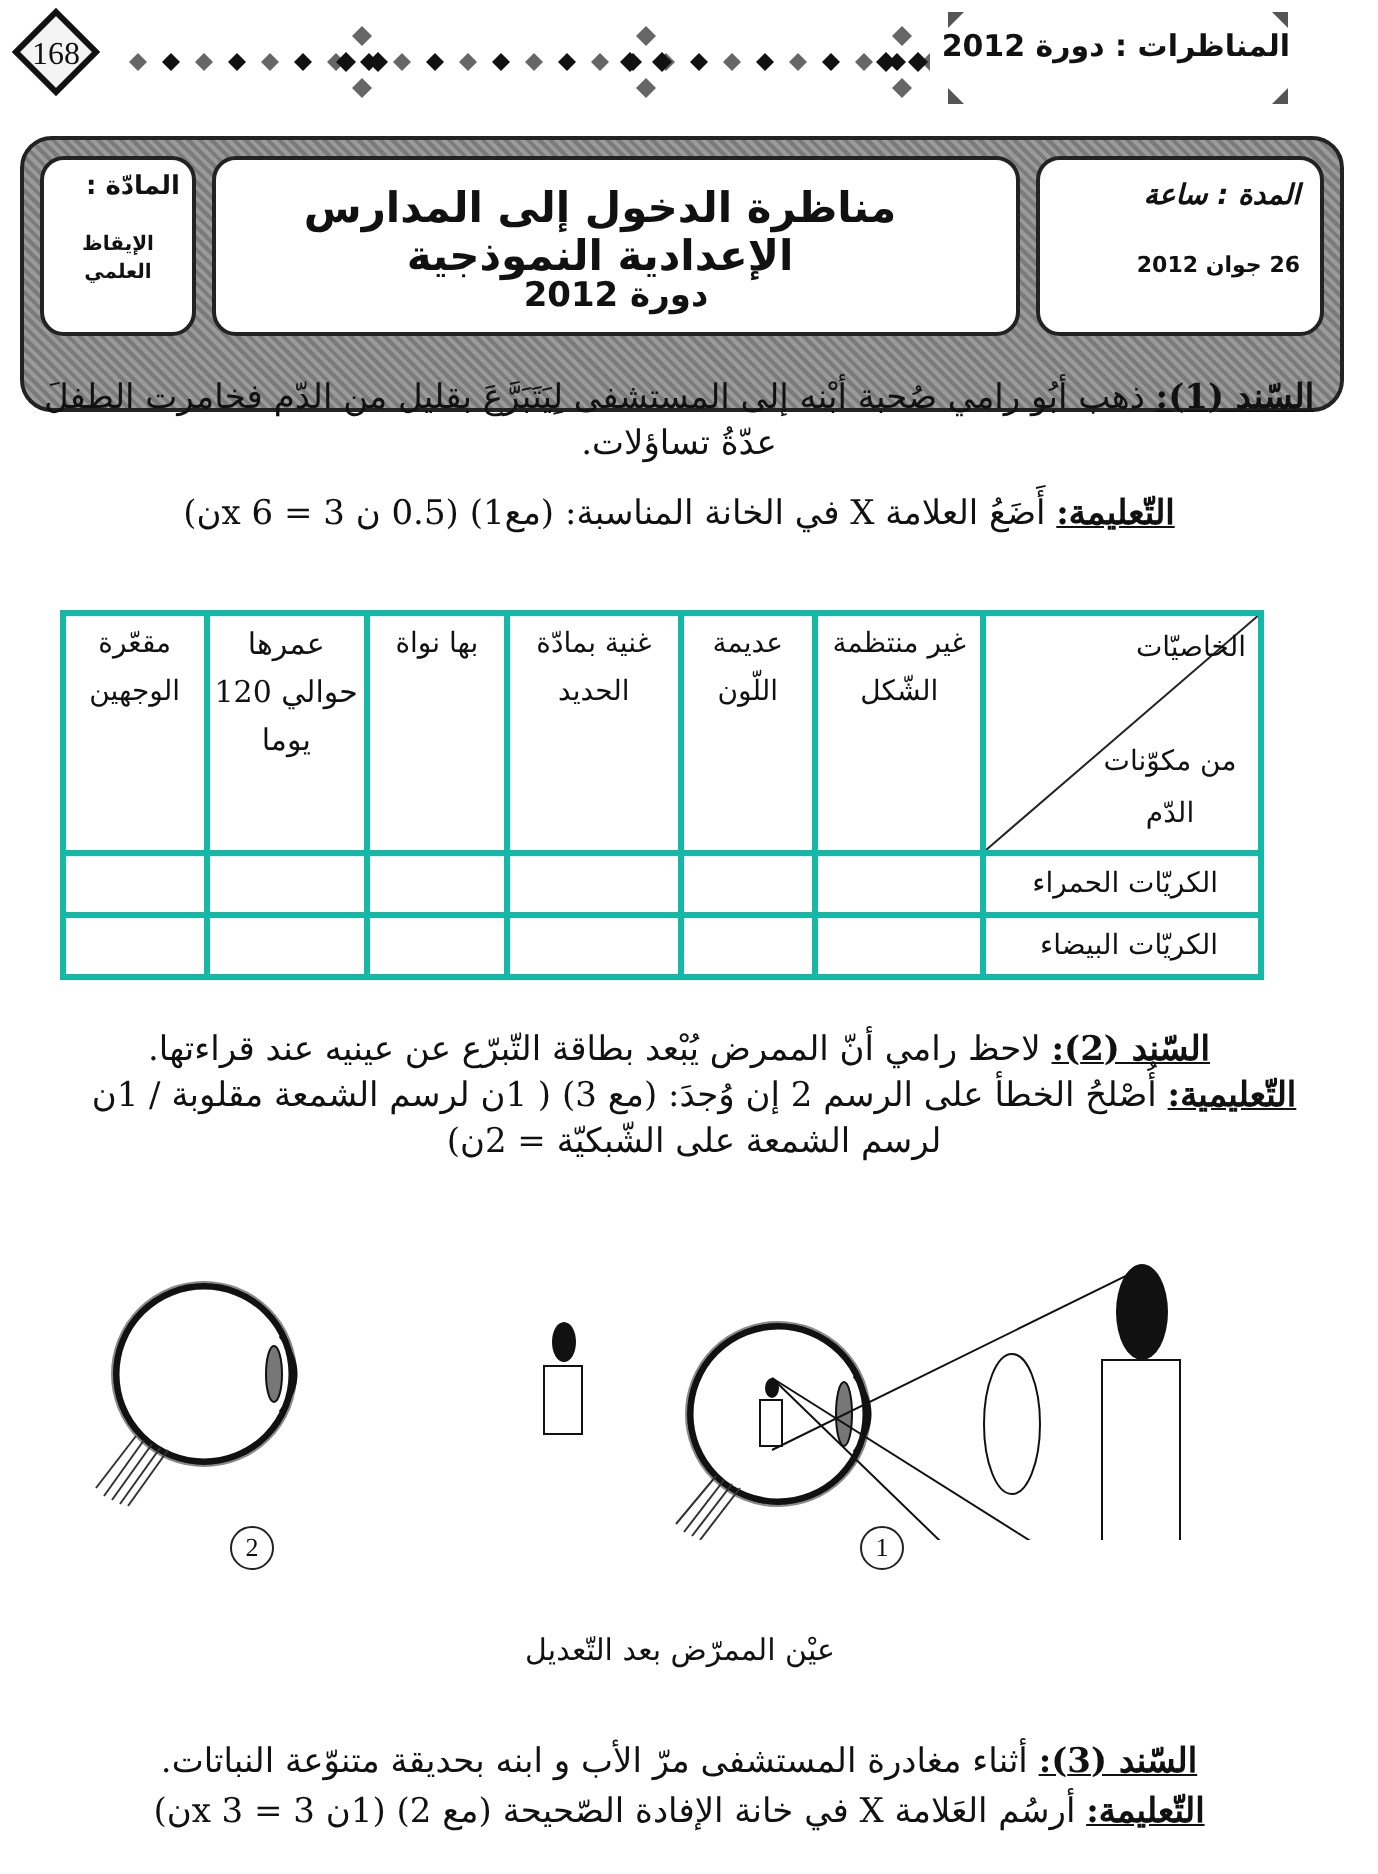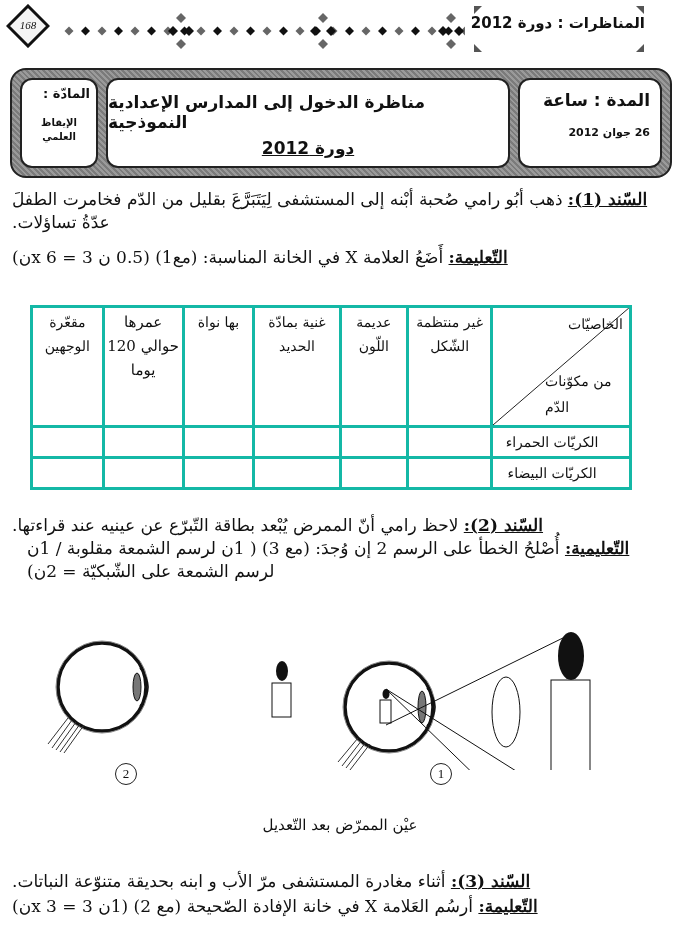--- a/index.html
+++ b/index.html
@@ -1,45 +1,45 @@
 <!DOCTYPE html>
 <html><head>
 <meta charset="utf-8">
 <style>
   html, body { margin:0; padding:0; background:#fff; }
   body { width:689px; height:937px; position:relative; overflow:hidden;
          font-family:"DejaVu Serif", serif; color:#111; }
   .abs { position:absolute; }
-  .rtl { direction:rtl; text-align:left; }
+  .rtl { direction:rtl; text-align:center; }
 
   
   #page-num { left:6px; top:4px; width:44px; height:44px; }
-  #page-num-text { left:10px; top:19px; width:36px; text-align:center; font-family:"Liberation Serif", serif; font-size:11px;font-style:italic; }
+  #page-num-text { left:10px; top:19px; width:36px; text-align:center; font-family:"Liberation Serif", serif; font-size:16px; }
   #diamond-row { left:55px; top:4px; width:410px; height:50px; }
   #banner-title { right:44px; top:14px; font-family:"DejaVu Sans", sans-serif; font-weight:bold; font-size:15px; }
 
   
-  #header-box { left:10px; top:68px; width:662px; height:110px; border-radius:16px;
+  #header-box { left:10px; top:68px; width:662px; height:138px; border-radius:16px;
                 background:#8a8a8a; background-image:repeating-linear-gradient(45deg,#7b7b7b 0 2px,#9a9a9a 2px 4px);
                 border:2px solid #222; box-sizing:border-box; }
   .hpanel { position:absolute; background:#fff; border:2px solid #222; border-radius:12px; box-sizing:border-box; }
   #panel-left { left:8px; top:8px; width:78px; height:90px; }
   #panel-center { left:94px; top:8px; width:404px; height:90px; }
   #panel-right { left:506px; top:8px; width:144px; height:90px; }
   .hb { font-family:"DejaVu Sans", sans-serif; font-weight:bold; }
 
   
   .para { font-size:17px; line-height:23px; }
   .lbl { font-weight:bold; text-decoration:underline; }
 
   
   #grid { left:30px; top:305px; width:602px; height:180px; }
   #grid table { border-collapse:collapse; width:100%; height:100%; direction:rtl; }
   #grid td { border:3px solid #14b8a6; vertical-align:top; text-align:center; font-size:14px; line-height:24px; padding:2px 2px; }
-  #grid td.rowhead { padding-right:20px; vertical-align:middle;margin-top:21px; }
+  #grid td.rowhead { text-align:right; padding-right:20px; vertical-align:middle;margin-top:21px; }
   #diag-cell { position:relative; }
 
   
   .circ-num { width:20px; height:20px; border:1px solid #222; border-radius:50%; text-align:center; line-height:20px; font-size:13px; font-family:"Liberation Serif", serif; }
 </style>
 </head>
 <body>
 
 <svg class="abs" id="page-num" viewBox="0 0 44 44">
   <polygon points="22,2 42,22 22,42 2,22" fill="#f4f4f4" stroke="#111" stroke-width="3"></polygon>
@@ -96,25 +96,25 @@
 
 <div class="abs" id="header-box">
   <div class="hpanel" id="panel-left">
     <div class="abs hb rtl" style="right:6px;top:6px;font-size:13px;">المادّة :</div>
     <div class="abs hb" style="left:0;width:100%;top:36px;text-align:center;font-size:10px;line-height:14px;">
       <div>الإيقاظ</div>
       <div>العلمي</div>
     </div>
   </div>
   <div class="hpanel" id="panel-center">
-    <div class="abs hb rtl" style="right:16px;top:12px;font-size:17px;">مناظرة الدخول إلى المدارس الإعدادية النموذجية</div>
-    <div class="abs hb" style="left:0;width:100%;top:58px;text-align:center;font-size:17px;direction:rtl;text-decoration:underline;">دورة 2012</div>
+    <div class="abs hb rtl" style="right:16px;top:12px;font-size:21px;">مناظرة الدخول إلى المدارس الإعدادية النموذجية</div>
+    <div class="abs hb" style="left:0;width:100%;top:58px;text-align:center;font-size:17px;direction:rtl;">دورة 2012</div>
   </div>
   <div class="hpanel" id="panel-right">
-    <div class="abs hb rtl" style="right:10px;top:10px;font-size:17px;">المدة : ساعة</div>
+    <div class="abs hb rtl" style="right:10px;top:10px;font-size:14px;font-style:italic;">المدة : ساعة</div>
     <div class="abs hb rtl" style="right:10px;top:46px;font-size:11px;">26 جوان 2012</div>
   </div>
 </div>
 
 <div class="abs rtl para" style="right:22px;top:188px;width:655px;">
   <span class="lbl">السّند (1):</span><span> ذهب أبُو رامي صُحبة أبْنه إلى المستشفى لِيَتَبَرَّعَ بقليل من الدّم فخامرت الطفلَ عدّةُ تساؤلات.</span>
 </div>
 <div class="abs rtl para" style="right:22px;top:246px;width:655px;">
   <span class="lbl">التّعليمة:</span><span> أَضَعُ العلامة X في الخانة المناسبة: (مع1) (0.5 ن x 6 = 3ن)</span>
 </div>

